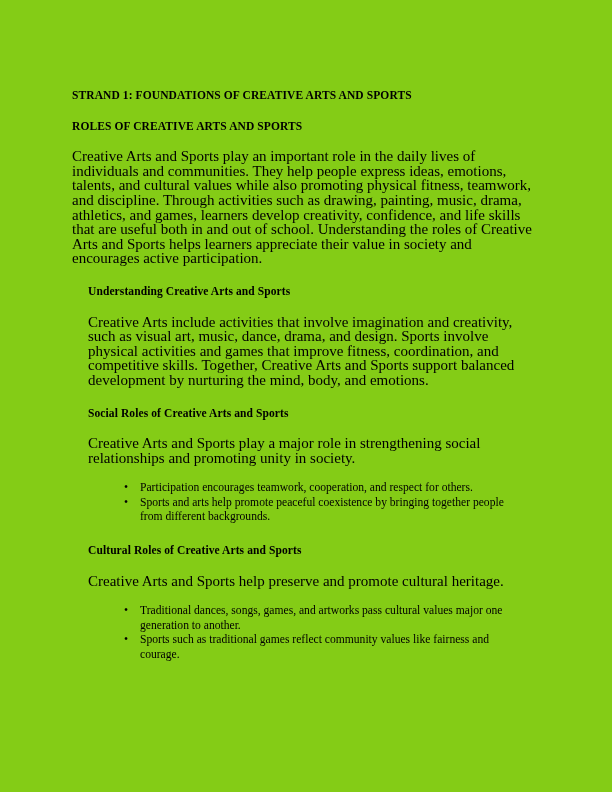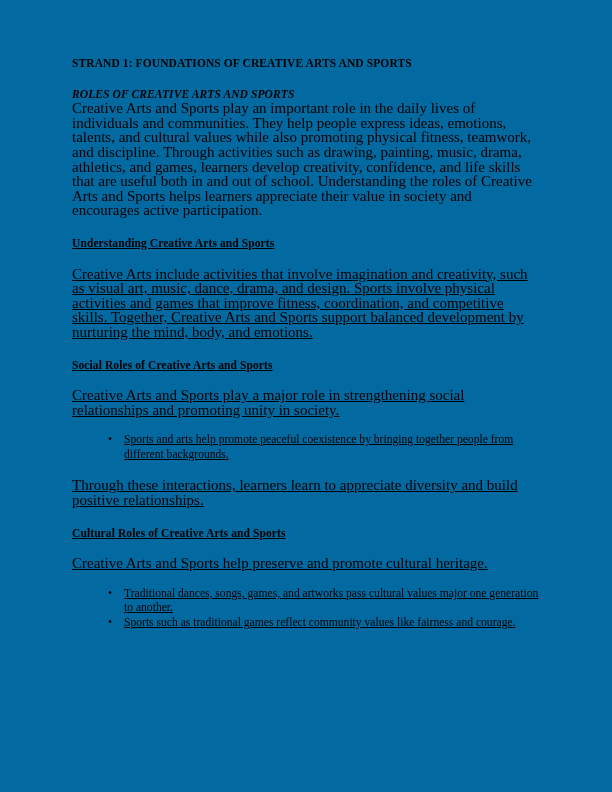--- a/index.html
+++ b/index.html
@@ -11,42 +11,42 @@
     width: 612px;
     height: 792px;
     font-family: "Liberation Serif", "DejaVu Serif", serif;
     color: #000000;
     overflow: hidden;
   }
   .page {
     width: 612px;
     height: 792px;
     position: relative;
-    background: #0369a1;
+    background: #84cc16;
     box-sizing: border-box;
-    padding: 56px 72px 0 72px;
+    padding: 88px 72px 0 72px;
   }
   .content {
     width: 468px;
   }
   h1.doc-title,
   h2.section-title,
   h3.sub-title {
     font-weight: bold;
     margin: 0;
     padding: 0;
     font-size: 11.5px;
     line-height: 14.6px;
     letter-spacing: 0.1px;
   }
   h1.doc-title {
     margin-bottom: 16px;
   }
   h2.section-title {
-    font-style: italic;
+    margin-bottom: 16px;
   }
   h3.sub-title {
     margin-top: 18px;
     margin-bottom: 16px;
   }
   p.body-text {
     margin: 0 0 16px 0;
     font-size: 15px;
     line-height: 14.6px;
     text-align: left;
@@ -68,23 +68,22 @@
   }
   ul.bullet-list li::before {
     content: "\2022";
     position: absolute;
     left: 0;
     top: 0;
     font-size: 11.6px;
     line-height: 14.6px;
   }
   .block {
-    margin: 0;
+    margin: 16px;
     padding: 0;
-    text-decoration: underline;
   }
 </style>
 </head>
 <body>
 
 <div class="page">
   <div class="content">
 
     <h1 class="doc-title">STRAND 1: FOUNDATIONS OF CREATIVE ARTS AND SPORTS</h1>
 
@@ -94,23 +93,23 @@
 
     <div class="block">
       <h3 class="sub-title">Understanding Creative Arts and Sports</h3>
       <p class="body-text">Creative Arts include activities that involve imagination and creativity, such as visual art, music, dance, drama, and design. Sports involve physical activities and games that improve fitness, coordination, and competitive skills. Together, Creative Arts and Sports support balanced development by nurturing the mind, body, and emotions.</p>
     </div>
 
     <div class="block">
       <h3 class="sub-title">Social Roles of Creative Arts and Sports</h3>
       <p class="body-text">Creative Arts and Sports play a major role in strengthening social relationships and promoting unity in society.</p>
       <ul class="bullet-list">
+        <li>Participation encourages teamwork, cooperation, and respect for others.</li>
         <li>Sports and arts help promote peaceful coexistence by bringing together people from different backgrounds.</li>
       </ul>
-      <p class="body-text">Through these interactions, learners learn to appreciate diversity and build positive relationships.</p>
     </div>
 
     <div class="block">
       <h3 class="sub-title">Cultural Roles of Creative Arts and Sports</h3>
       <p class="body-text">Creative Arts and Sports help preserve and promote cultural heritage.</p>
       <ul class="bullet-list">
         <li>Traditional dances, songs, games, and artworks pass cultural values major one generation to another.</li>
         <li>Sports such as traditional games reflect community values like fairness and courage.</li>
       </ul>
     </div>

